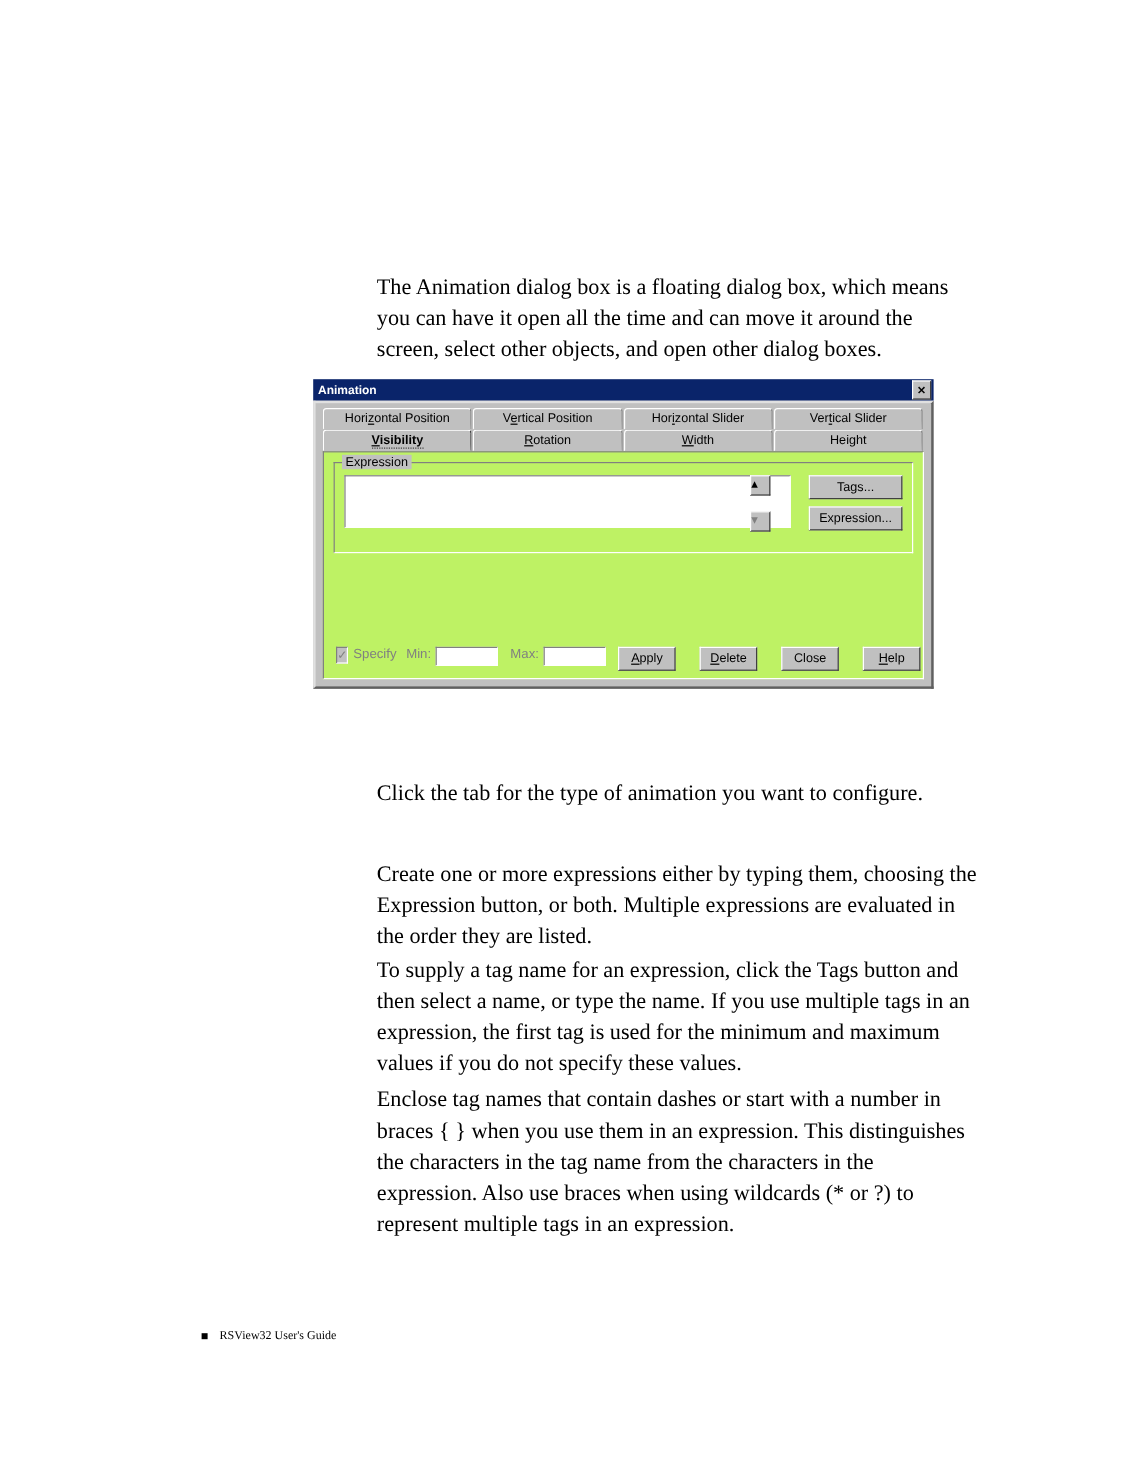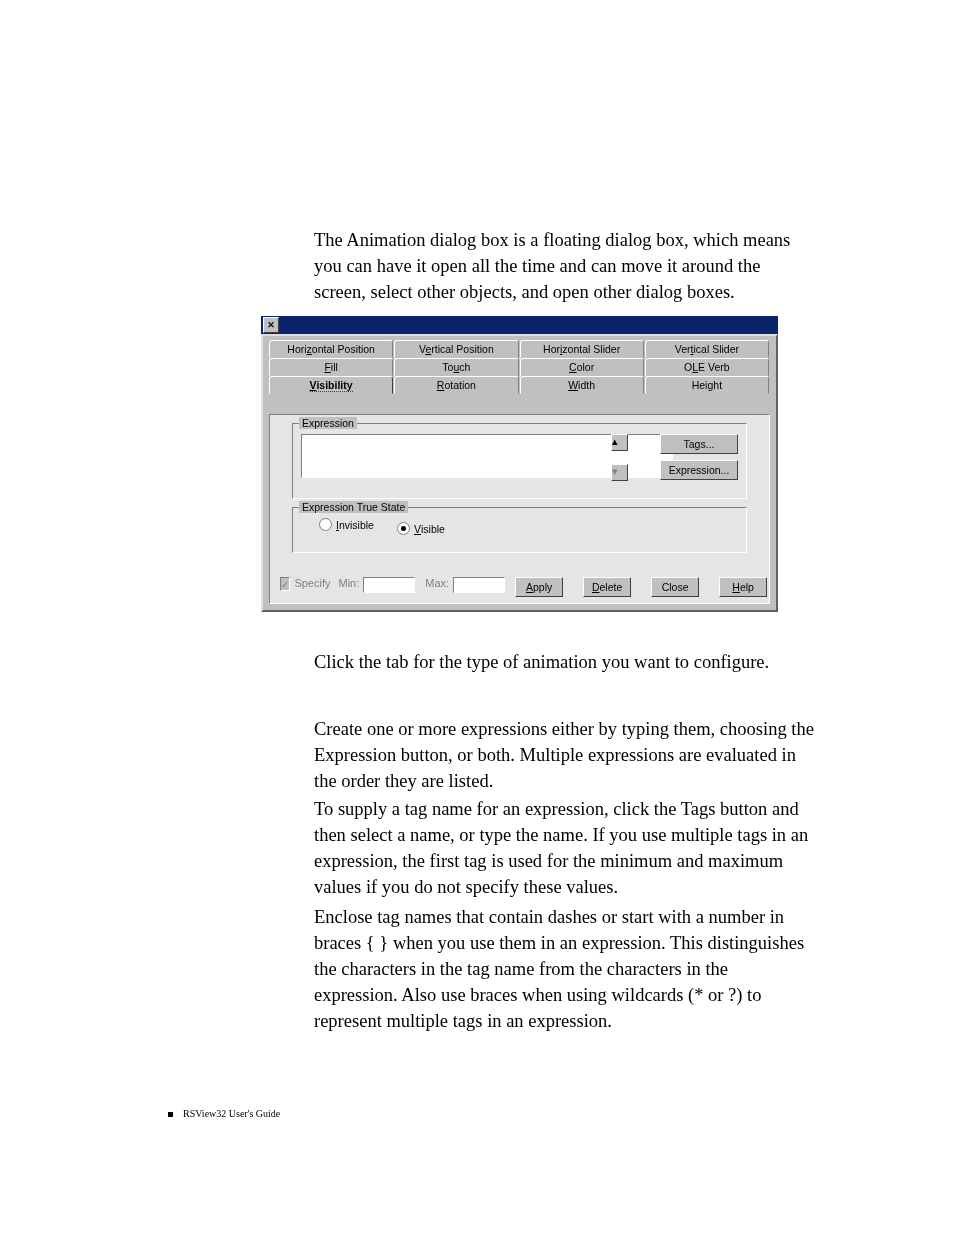--- a/index.html
+++ b/index.html
@@ -10,27 +10,27 @@
 .para2{top:717px}
 .para3{top:797px}
 .para4{top:905px}
 .footer{position:absolute;left:168px;top:1108px;font-size:10px}
 .footer span.blk{display:inline-block;width:5px;height:5px;background:#000;vertical-align:middle;margin-right:10px}
 .dlgwrap{position:absolute;left:261px;top:316px;width:517px}
 .titlebar{height:16px;background:linear-gradient(to right,#0a246a,#0a246a);display:flex;align-items:center;font-family:Tahoma,Arial,sans-serif;font-size:10px;color:#fff;font-weight:700;padding:1px 2px}
 .titlebar .ttl{flex:1;padding-left:2px}
 .closex{width:14px;height:14px;background:#c0c0c0;border:1px solid #fff;border-right-color:#404040;border-bottom-color:#404040;display:flex;align-items:center;justify-content:center;font-family:Arial;font-size:9px;color:#000;font-weight:700;line-height:1}
 .dlgbody{background:#c0c0c0;border:2px solid;border-color:#e0e0e0 #606060 #606060 #e0e0e0;padding:4px 6px 6px;font-family:'MS Sans Serif',Tahoma,Arial,sans-serif;font-size:11px;color:#000;position:relative}
-.tabrows{margin-bottom:20px}
+.tabrows{margin-bottom:0}
 .tabrow{display:flex}
 .tab{flex:1;height:16px;border:1px solid;border-color:#fff #808080 #c0c0c0 #fff;border-radius:3px 3px 0 0;text-align:center;font-size:10.5px;line-height:16px;background:#c0c0c0;margin-right:1px;cursor:pointer}
 .tab.sel{border-bottom-color:#c0c0c0;font-weight:700;position:relative;z-index:2;border-color:#fff #404040 #c0c0c0 #fff}
 .tab .u{text-decoration:underline}
 .tab.sel .lbl{border-bottom:1px dotted #404040}
-.panel{border:1px solid;border-color:#808080 #fff #fff #808080;background:#e5e5e5;padding:8px 22px 10px;min-height:170px;position:relative}
+.panel{border:1px solid;border-color:#808080 #fff #fff #808080;background:#bef264;padding:8px 8px 10px;min-height:170px;position:relative}
 .grp{border:1px solid #808080;border-right-color:#fff;border-bottom-color:#fff;position:relative;padding:10px 8px 8px;margin-bottom:8px}
 .grp .leg{position:absolute;top:-7px;left:6px;background:#c0c0c0;padding:0 3px;font-size:10.5px}
 .exprta{width:372px;height:44px;background:#fff;border:1px solid;border-color:#808080 #fff #fff #808080;box-sizing:border-box;font-size:11px;resize:none;display:inline-block;vertical-align:top}
 .scrollbtn{width:15px;height:15px;background:#c0c0c0;border:1px solid;border-color:#fff #404040 #404040 #fff;display:inline-block;vertical-align:top;position:absolute}
 .sidebtns{display:inline-block;vertical-align:top;margin-left:22px}
 .btn{display:block;width:76px;height:18px;background:#c0c0c0;border:1px solid;border-color:#fff #404040 #404040 #fff;font-size:10.5px;text-align:center;line-height:18px;margin-bottom:6px;cursor:pointer}
 .radio{display:inline-flex;align-items:center;margin-right:20px;font-size:10.5px}
 .radio .dot{width:11px;height:11px;border-radius:50%;background:#fff;border:1px solid #808080;margin-right:4px;display:flex;align-items:center;justify-content:center}
 .radio.checked .dot::after{content:'';width:5px;height:5px;background:#000;border-radius:50%}
 .radio .u{text-decoration:underline}
@@ -43,35 +43,30 @@
 .btn2{width:46px;height:18px;background:#c0c0c0;border:1px solid;border-color:#fff #404040 #404040 #fff;font-size:10.5px;text-align:center;line-height:18px;cursor:pointer}
 .btn2 .u{text-decoration:underline}
 </style>
 </head>
 <body>
 <div class="page">
 <div class="textcol intro">The Animation dialog box is a floating dialog box, which means you can have it open all the time and can move it around the screen, select other objects, and open other dialog boxes.</div>
 
 <div class="dlgwrap">
   <div class="titlebar">
+    <span class="ttl">Animation</span>
     <span class="closex">✕</span>
   </div>
   <div class="dlgbody">
     <div class="tabrows">
       <div class="tabrow">
         <div class="tab"><span>Hori</span><span class="u">z</span><span>ontal Position</span></div>
         <div class="tab"><span>V</span><span class="u">e</span><span>rtical Position</span></div>
         <div class="tab"><span>Hor</span><span class="u">i</span><span>zontal Slider</span></div>
         <div class="tab"><span>Ver</span><span class="u">t</span><span>ical Slider</span></div>
-      </div>
-      <div class="tabrow">
-        <div class="tab"><span class="u">F</span><span>ill</span></div>
-        <div class="tab"><span>To</span><span class="u">u</span><span>ch</span></div>
-        <div class="tab"><span class="u">C</span><span>olor</span></div>
-        <div class="tab"><span>O</span><span class="u">L</span><span>E Verb</span></div>
       </div>
       <div class="tabrow">
         <div class="tab sel"><span class="lbl"><span class="u">V</span><span>isibility</span></span></div>
         <div class="tab"><span class="u">R</span><span>otation</span></div>
         <div class="tab"><span class="u">W</span><span>idth</span></div>
         <div class="tab"><span>Hei</span><span class="u">g</span><span>ht</span></div>
       </div>
     </div>
 
     <div class="panel">
@@ -79,33 +74,20 @@
         <span class="leg">Expression</span>
         <textarea class="exprta" style=""></textarea>
         <span class="scrollbtn" style="right:118px;top:10px">▴</span>
         <span class="scrollbtn" style="right:118px;top:40px;color:#808080">▾</span>
         <div class="sidebtns" style="position:absolute;right:8px;top:10px">
           <div class="btn">Tags...</div>
           <div class="btn">Expression...</div>
         </div>
       </div>
 
-      <div class="grp" style="height:26px">
-        <span class="leg">Expression True State</span>
-        <label class="radio" style="margin-left:18px">
-              <span class="dot"></span>
-              <span class="u">I</span>
-              <span>nvisible</span>
-            </label>
-        <label class="radio checked">
-              <span class="dot"></span>
-              <span class="u">V</span>
-              <span>isible</span>
-            </label>
-      </div>
 
       <div class="bottomrow">
         <span class="chk"></span>
         <span class="dis">Specify</span>
         <span class="dis" style="margin-left:8px">Min:</span>
         <input class="mini-input" style="">
         <span class="dis">Max:</span>
         <input class="mini-input" style="">
         <div class="btnrow">
           <div class="btn2"><span class="u">A</span><span>pply</span></div>

